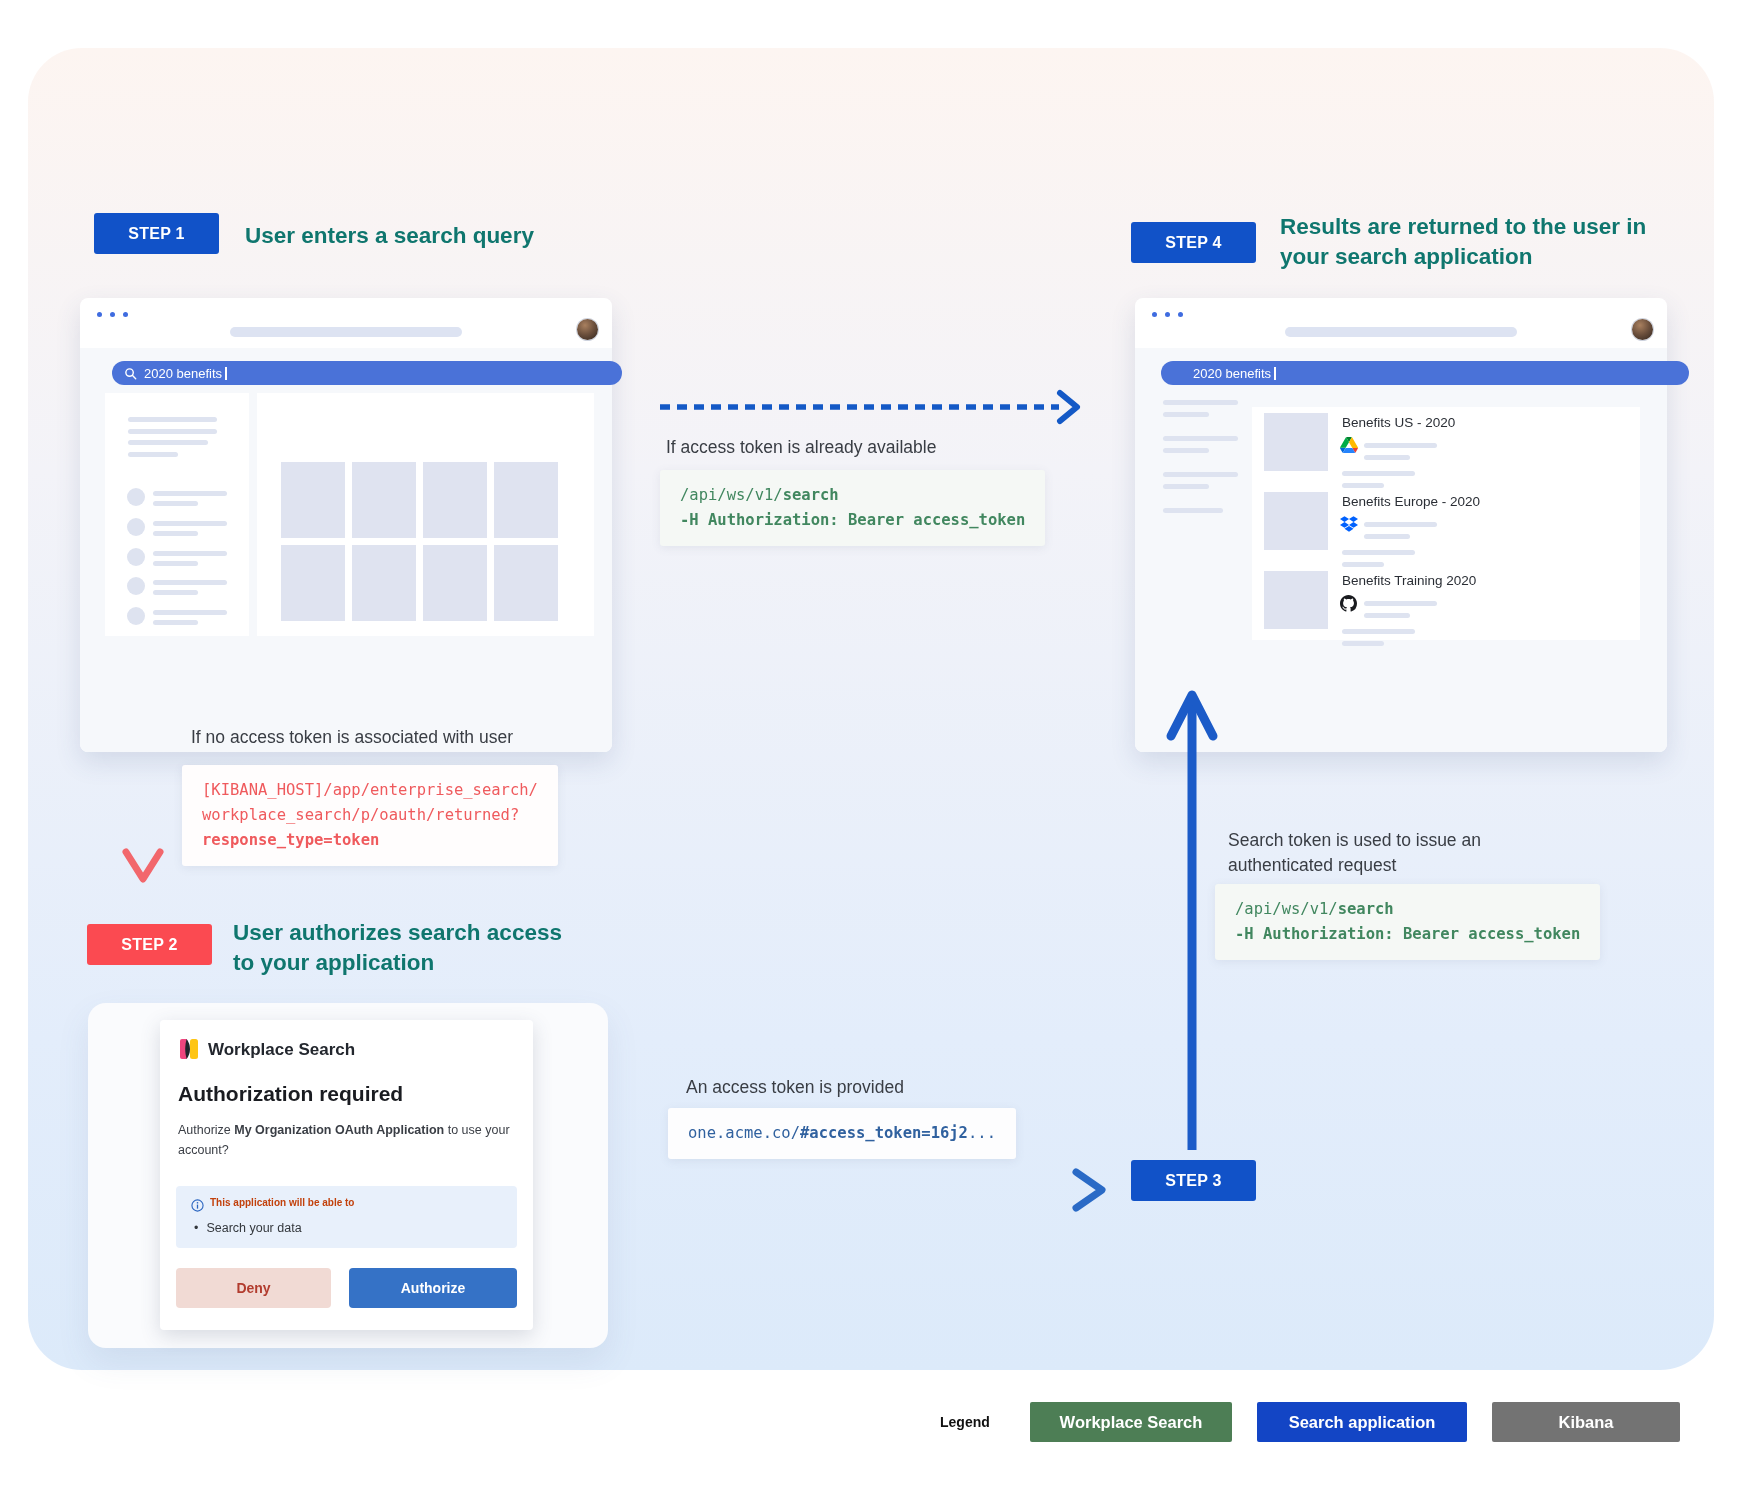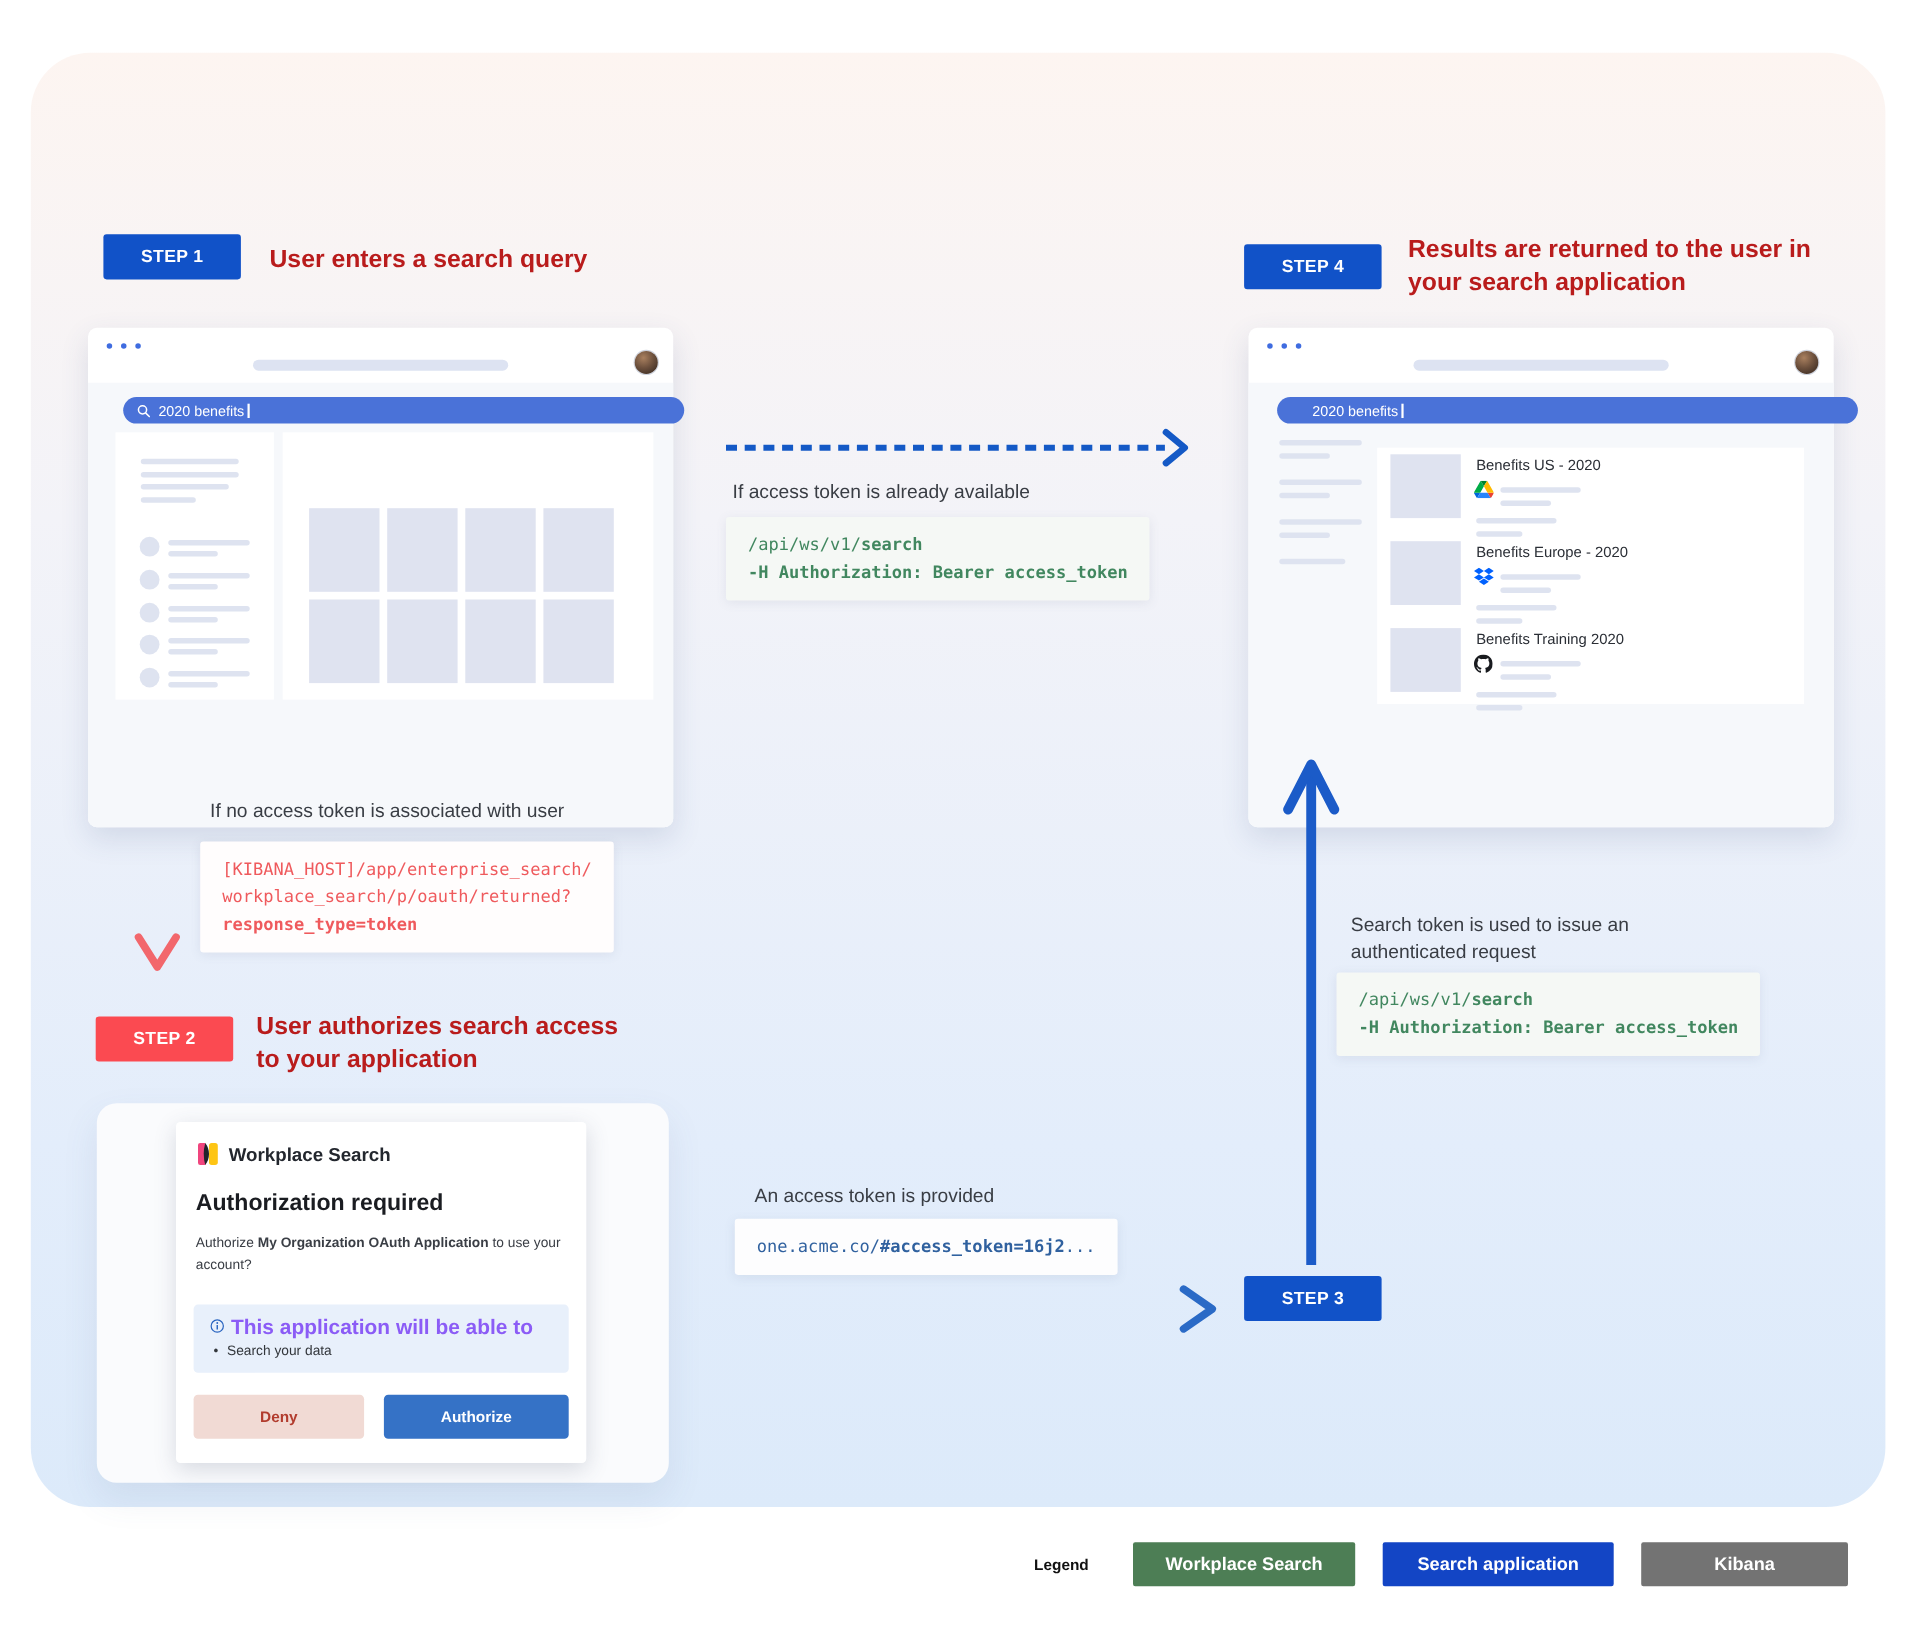--- a/index.html
+++ b/index.html
@@ -6,21 +6,21 @@
   #canvas{position:relative;width:1742px;height:1485px;background:#fff;
     font-family:"Liberation Sans",sans-serif;color:#16181d;overflow:hidden}
   .board{position:absolute;left:28px;top:48px;width:1686px;height:1322px;border-radius:54px;
     background:linear-gradient(180deg,#fdf5f1 0%,#f3f3f8 32%,#e3edfb 75%,#dceafa 100%)}
   .title{position:absolute;left:0;right:0;top:94px;text-align:center;
     font-size:29px;font-weight:bold;color:#0e1014;letter-spacing:-.3px}
   .step-badge{position:absolute;width:125px;height:41px;border-radius:3px;display:flex;
     align-items:center;justify-content:center;color:#fff;font-weight:bold;font-size:16px;letter-spacing:.3px}
   .bg-blue{background:#1152c8}
   .bg-red{background:#fb4a51}
-  .step-label{position:absolute;font-size:22.5px;font-weight:bold;color:#b91c1c;line-height:1.32}
+  .step-label{position:absolute;font-size:22.5px;font-weight:bold;color:#0f766e;line-height:1.32}
   .note{position:absolute;font-size:17.5px;color:#393d44}
   .code{position:absolute;font-family:"DejaVu Sans Mono",monospace;font-size:15.5px;line-height:1.62;
     padding:13px 20px;border-radius:3px;white-space:nowrap;box-shadow:0 2px 10px rgba(90,100,130,.10)}
   .code-green{background:#f5f8f5;color:#41875f}
   .code-red{background:#fffdfd;color:#ef5a5d}
   .code-blue{background:#fdfdfe;color:#30619f}
   
   .browser{position:absolute;width:532px;height:454px;background:#fff;border-radius:8px;
     box-shadow:0 10px 26px rgba(60,80,130,.14)}
   .dots{position:absolute;left:17px;top:14px;display:flex;gap:8px}
@@ -44,21 +44,21 @@
   .ricon{position:absolute;left:88px;top:24px;width:18px;height:18px}
   
   .dialog-wrap{position:absolute;left:88px;top:1003px;width:520px;height:345px;background:#fafbfd;
     border-radius:18px;box-shadow:0 14px 32px rgba(80,100,140,.10)}
   .dialog{position:absolute;left:160px;top:1020px;width:373px;height:310px;background:#fff;border-radius:4px;
     box-shadow:0 6px 20px rgba(60,70,100,.18)}
   .brand{position:absolute;left:48px;top:20px;font-size:17px;font-weight:bold;color:#23272e}
   .dlg-h{position:absolute;left:18px;top:62px;font-size:21px;font-weight:bold;color:#1a1c21}
   .dlg-body{position:absolute;left:18px;top:100px;width:336px;font-size:12.5px;line-height:1.6;color:#3a3e45}
   .scopebox{position:absolute;left:16px;top:166px;width:341px;height:62px;background:#e8f0fb;border-radius:4px}
-  .scope-title{position:absolute;left:34px;top:11px;font-size:19px;font-weight:bold;color:#8b5cf6}
+  .scope-title{position:absolute;left:34px;top:11px;font-size:10px;font-weight:bold;color:#c2410c}
   .scope-item{position:absolute;left:18px;top:35px;font-size:12.5px;color:#33373c}
   .btn{position:absolute;top:248px;height:40px;border-radius:4px;display:flex;align-items:center;
     justify-content:center;font-size:14px;font-weight:bold;cursor:pointer}
   .btn-deny{left:16px;width:155px;background:#f1dad4;color:#b23c2e}
   .btn-auth{left:189px;width:168px;background:#3572c6;color:#fff}
   
   .legend-label{position:absolute;left:940px;top:1414px;width:68px;text-align:left;font-size:14px;font-weight:bold;color:#111}
   .legend-badge{position:absolute;top:1402px;height:40px;display:flex;align-items:center;justify-content:center;
     color:#fff;font-weight:bold;font-size:16.5px;border-radius:2px}
   svg{display:block}

